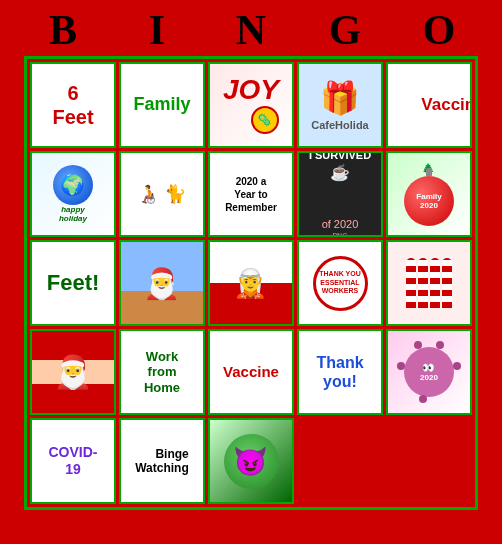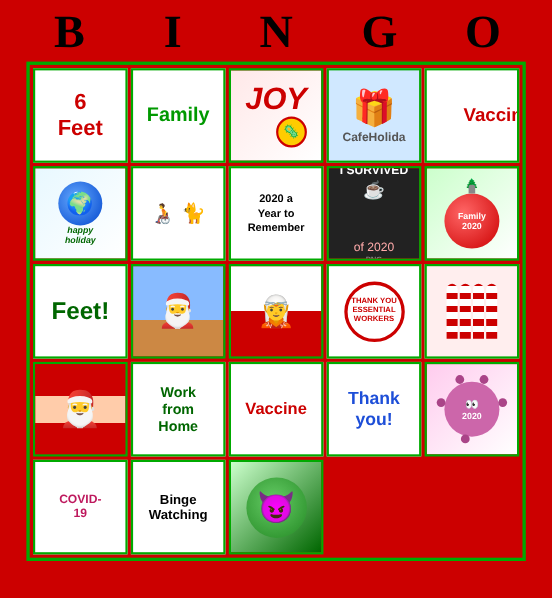--- a/index.html
+++ b/index.html
@@ -270,24 +270,24 @@
         </div>
         <div style="position:absolute; top:-6px; left:10px; width:8px; height:8px; background:#aa4488; border-radius:50%;"></div>
         <div style="position:absolute; top:-6px; right:10px; width:8px; height:8px; background:#aa4488; border-radius:50%;"></div>
         <div style="position:absolute; bottom:-6px; left:15px; width:8px; height:8px; background:#aa4488; border-radius:50%;"></div>
         <div style="position:absolute; left:-7px; top:15px; width:8px; height:8px; background:#aa4488; border-radius:50%;"></div>
         <div style="position:absolute; right:-7px; top:15px; width:8px; height:8px; background:#aa4488; border-radius:50%;"></div>
       </div>
     </div>
   </div>
   <div class="cell">
-    <span class="cell-text" style="color:#be185d; font-size:11px;">COVID-<br>19</span>
-  </div>
-  <div class="cell">
-    <span class="cell-text" style="font-size:12px;">Binge<br>Watching</span>
+    <span class="cell-text" style="color:#6d28d9; font-size:14px;">COVID-<br>19</span>
+  </div>
+  <div class="cell">
+    <span class="cell-text" style="font-size:12px;text-align:right;">Binge<br>Watching</span>
   </div>
   <div class="cell" style="background: linear-gradient(135deg, #ccffcc, #006600);">
     <div class="grinch-face">
       <span>😈</span>
     </div>
   </div>
 
 </div>
 
 </body></html>

